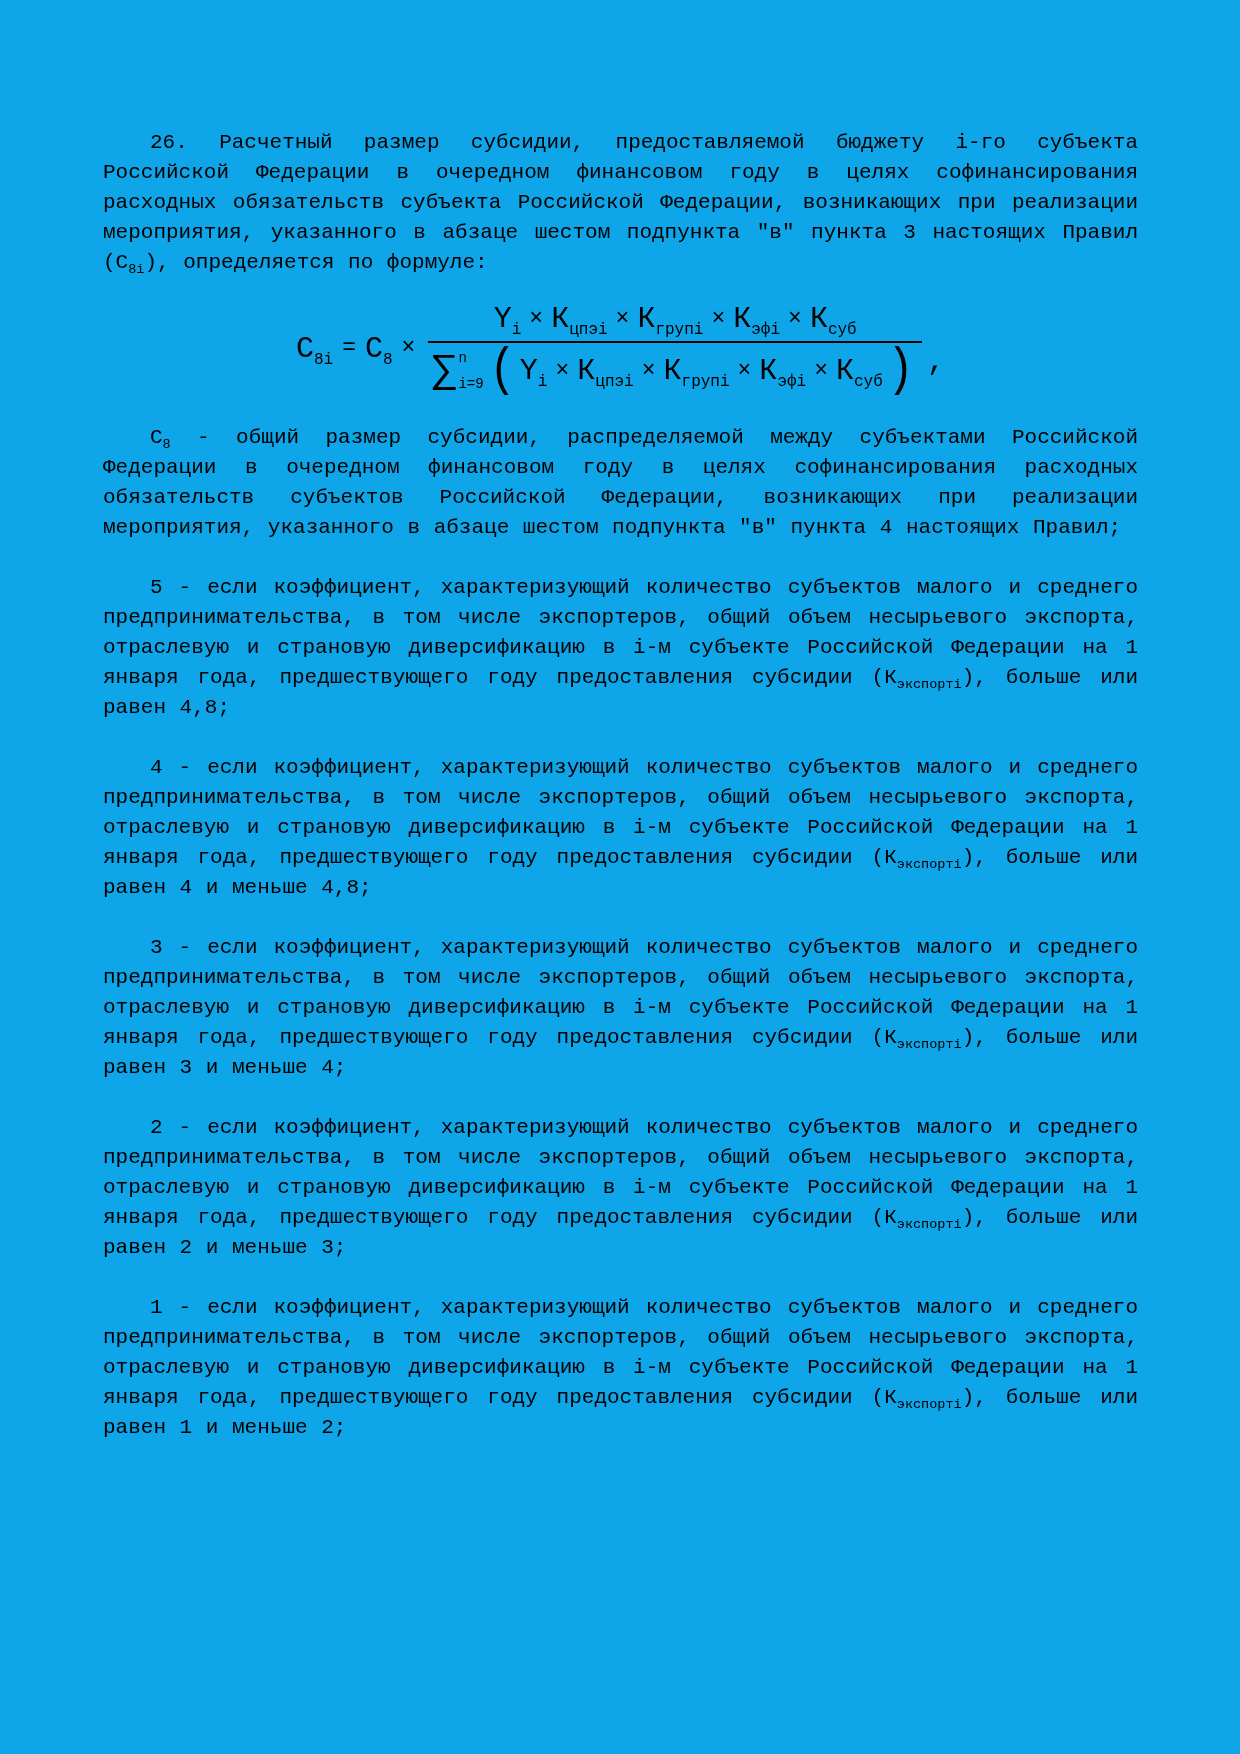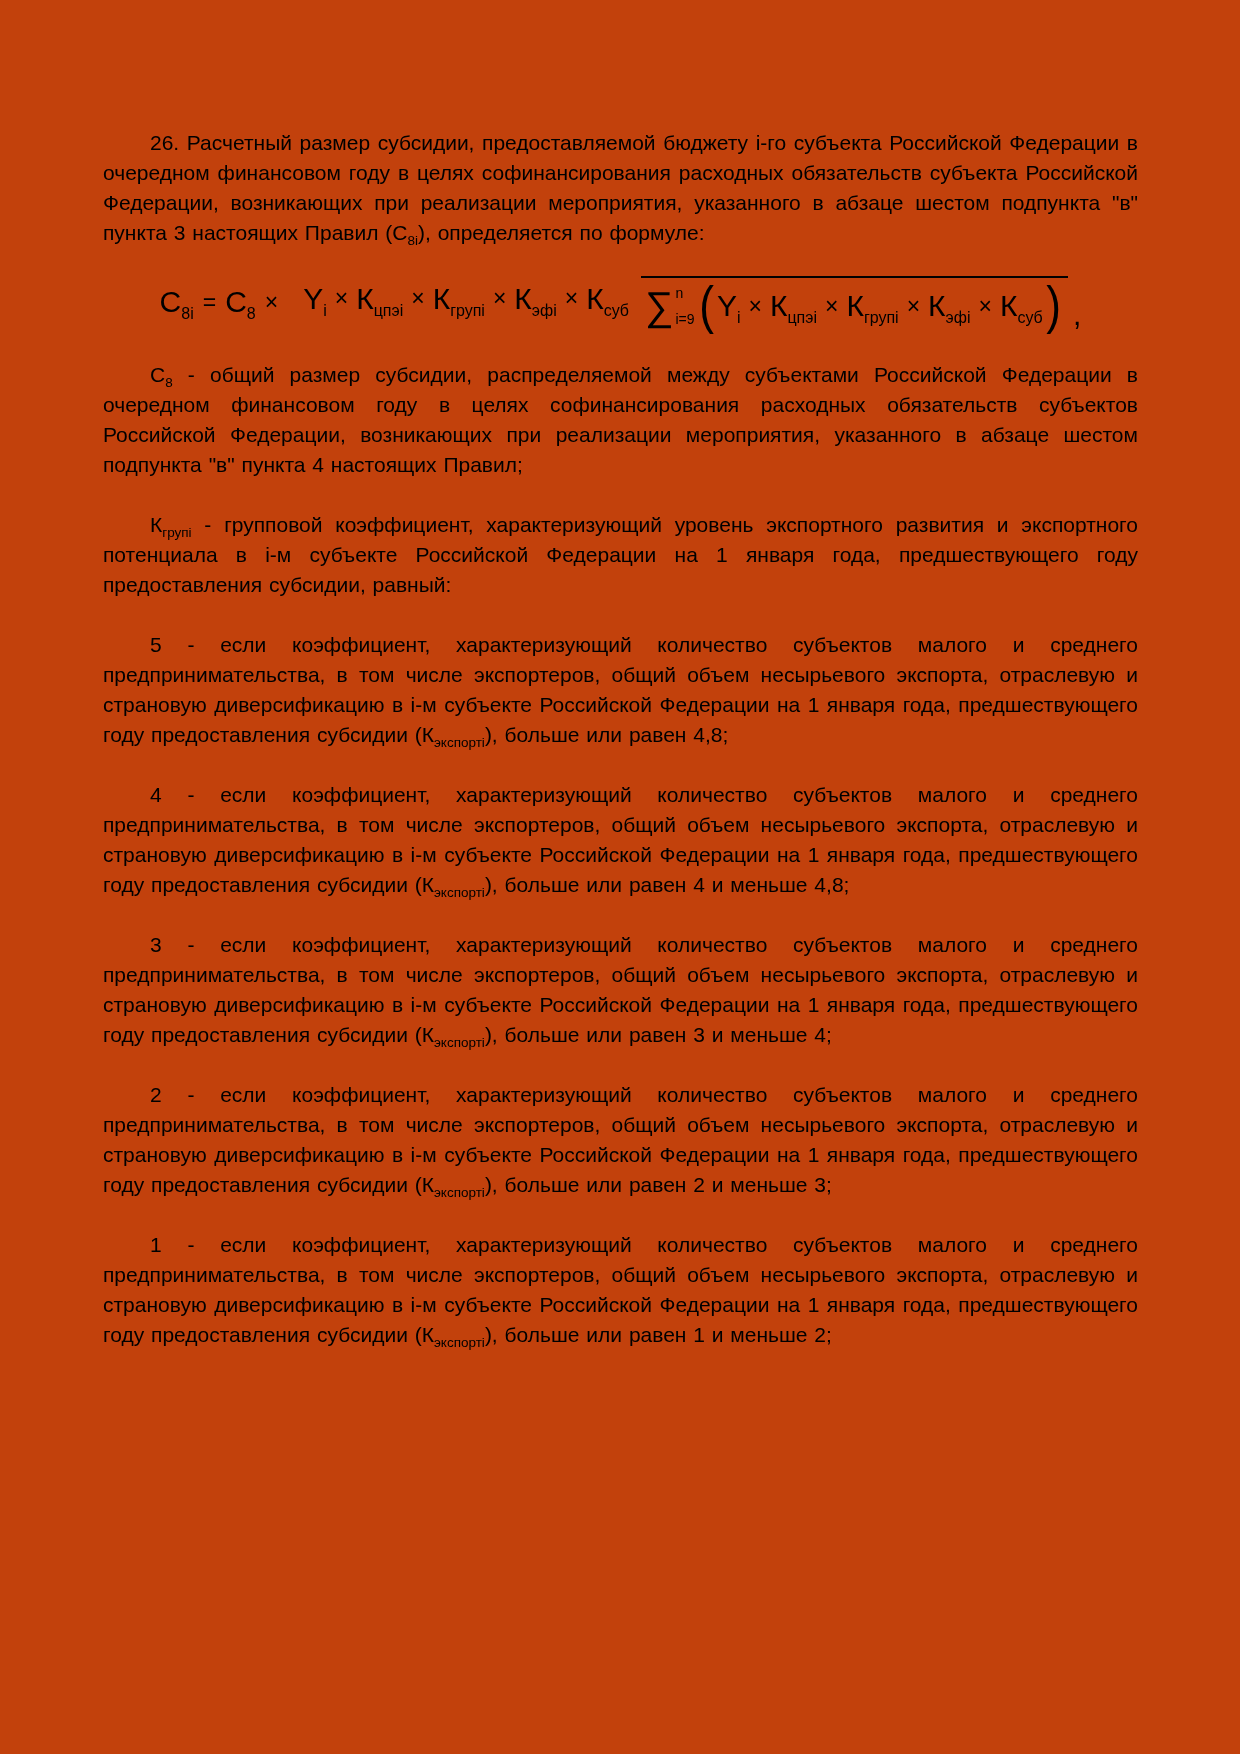--- a/index.html
+++ b/index.html
@@ -1,21 +1,21 @@
 <!DOCTYPE html>
 <html lang="ru"><head>
 <meta charset="utf-8">
 <style>
   html,body { margin:0; padding:0; background:#ffffff; }
   .page {
     position:relative;
     width:1240px; height:1754px;
-    background:#c2410c;
+    background:#0ea5e9;
     color:#000;
-    font-family:Liberation Sans, sans-serif;
+    font-family:Liberation Mono, monospace;
     overflow:hidden;
   }
   .content {
     position:absolute;
     left:103px; top:128px;
     width:1035px;
   }
   .para {
     font-size:21px;
     line-height:30px;
@@ -35,21 +35,21 @@
   }
   .formula {
     display:flex;
     align-items:center;
     font-size:30px;
     line-height:1;
   }
   .fsub { font-size:16px; line-height:0; }
   .f-op { font-size:23px; margin:0 9px; }
   .f-item { white-space:nowrap; }
-  .frac { display:inline-flex; flex-direction:row; margin-left:4px; }
+  .frac { display:inline-flex; flex-direction:column; align-items:center; margin-left:4px; }
   .num { display:flex; align-items:center; padding:0 12px 7px 12px; white-space:nowrap; }
   .den {
     display:flex; align-items:center;
     border-top:2px solid #000;
     padding:6px 4px 0 4px;
     white-space:nowrap;
   }
   .num .f-op, .den .f-op { margin:0 8px; }
   .sum { display:inline-flex; align-items:center; margin-right:1px; }
   .sum-sym { font-size:40px; line-height:0.85; }
@@ -111,21 +111,20 @@
         <span class="f-comma">,</span>
       </div>
     </div>
 
 
     <p class="para"><span>С</span><sub class="tsub">8</sub><span> - общий размер субсидии, распределяемой между субъектами Российской Федерации в очередном финансовом году в целях софинансирования расходных обязательств субъектов Российской Федерации, возникающих при реализации мероприятия, указанного в абзаце шестом подпункта "в" пункта 4 настоящих Правил;</span></p>
 
 
 
 
-    <p class="para"><span>К</span><sub class="tsub">групi</sub><span> - групповой коэффициент, характеризующий уровень экспортного развития и экспортного потенциала в i-м субъекте Российской Федерации на 1 января года, предшествующего году предоставления субсидии, равный:</span></p>
 
     <p class="para"><span>5 - если коэффициент, характеризующий количество субъектов малого и среднего предпринимательства, в том числе экспортеров, общий объем несырьевого экспорта, отраслевую и страновую диверсификацию в i-м субъекте Российской Федерации на 1 января года, предшествующего году предоставления субсидии (К</span><sub class="tsub">экспортi</sub><span>), больше или равен 4,8;</span></p>
 
     <p class="para"><span>4 - если коэффициент, характеризующий количество субъектов малого и среднего предпринимательства, в том числе экспортеров, общий объем несырьевого экспорта, отраслевую и страновую диверсификацию в i-м субъекте Российской Федерации на 1 января года, предшествующего году предоставления субсидии (К</span><sub class="tsub">экспортi</sub><span>), больше или равен 4 и меньше 4,8;</span></p>
 
     <p class="para"><span>3 - если коэффициент, характеризующий количество субъектов малого и среднего предпринимательства, в том числе экспортеров, общий объем несырьевого экспорта, отраслевую и страновую диверсификацию в i-м субъекте Российской Федерации на 1 января года, предшествующего году предоставления субсидии (К</span><sub class="tsub">экспортi</sub><span>), больше или равен 3 и меньше 4;</span></p>
 
     <p class="para"><span>2 - если коэффициент, характеризующий количество субъектов малого и среднего предпринимательства, в том числе экспортеров, общий объем несырьевого экспорта, отраслевую и страновую диверсификацию в i-м субъекте Российской Федерации на 1 января года, предшествующего году предоставления субсидии (К</span><sub class="tsub">экспортi</sub><span>), больше или равен 2 и меньше 3;</span></p>
 
     <p class="para"><span>1 - если коэффициент, характеризующий количество субъектов малого и среднего предпринимательства, в том числе экспортеров, общий объем несырьевого экспорта, отраслевую и страновую диверсификацию в i-м субъекте Российской Федерации на 1 января года, предшествующего году предоставления субсидии (К</span><sub class="tsub">экспортi</sub><span>), больше или равен 1 и меньше 2;</span></p>

